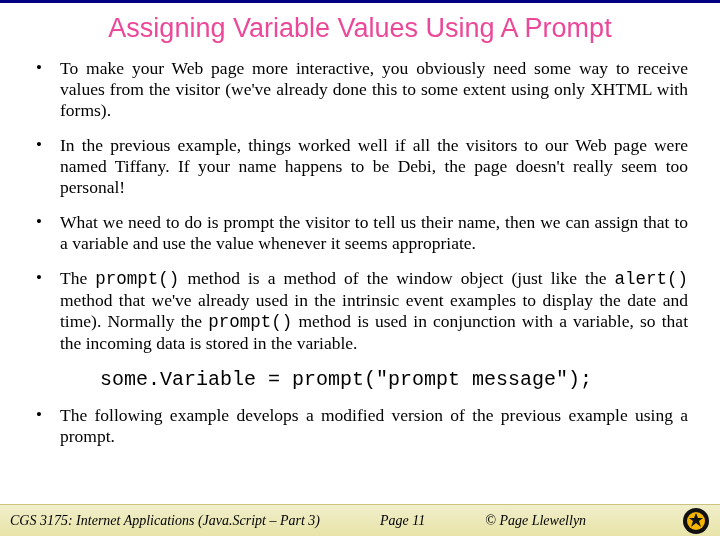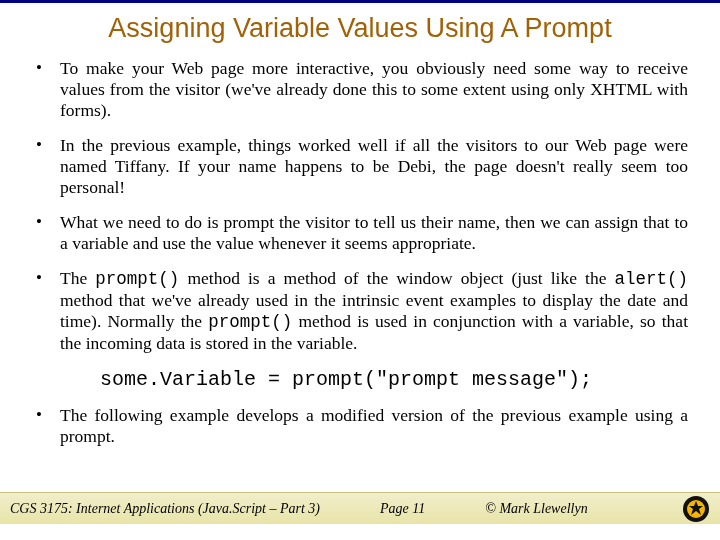--- a/index.html
+++ b/index.html
@@ -17,21 +17,21 @@
     box-sizing: border-box;
     border-top: 3px solid #000080;
     position: relative;
     background: #fff;
   }
   .title {
     font-family: Arial, Helvetica, sans-serif;
     font-size: 27px;
     text-align: center;
     margin: 10px 30px 14px 30px;
-    color: #a16207;
+    color: #ec4899;
   }
   .body {
     padding: 0 32px 0 36px;
   }
   .bullet {
     display: flex;
     font-size: 17.5px;
     line-height: 1.2;
     margin-bottom: 14px;
     text-align: justify;
@@ -50,21 +50,21 @@
   }
   .codeline {
     font-family: "Courier New", Courier, monospace;
     font-size: 20px;
     margin: 4px 0 14px 64px;
   }
   .footer {
     position: absolute;
     left: 0;
     right: 0;
-    bottom: 16px;
+    bottom: 4px;
     height: 32px;
     background: linear-gradient(to bottom, #f1eecb 0%, #e8e4a8 100%);
     border-top: 1px solid #c9c47f;
     display: flex;
     align-items: center;
     font-style: italic;
     font-family: "Times New Roman", Times, serif;
     font-size: 14px;
     box-sizing: border-box;
     padding: 0 10px;
@@ -127,21 +127,21 @@
     <div class="bullet">
       <div class="dot">•</div>
       <div class="txt">The following example develops a modified version of the previous example using a prompt.</div>
     </div>
 
   </div>
 
   <div class="footer">
     <div class="course">CGS 3175: Internet Applications (Java.Script – Part 3)</div>
     <div class="page">Page 11</div>
-    <div class="author">© Mark Llewellyn</div>
+    <div class="author">© Page Llewellyn</div>
     <div class="logo">
       <svg viewBox="0 0 28 28">
         <circle cx="14" cy="14" r="13" fill="#111"></circle>
         <circle cx="14" cy="14" r="9" fill="#f5b400"></circle>
         <path d="M14 6 L16 11 L21 11 L17 14 L19 20 L14 16 L9 20 L11 14 L7 11 L12 11 Z" fill="#111"></path>
       </svg>
     </div>
   </div>
 
 </div>

